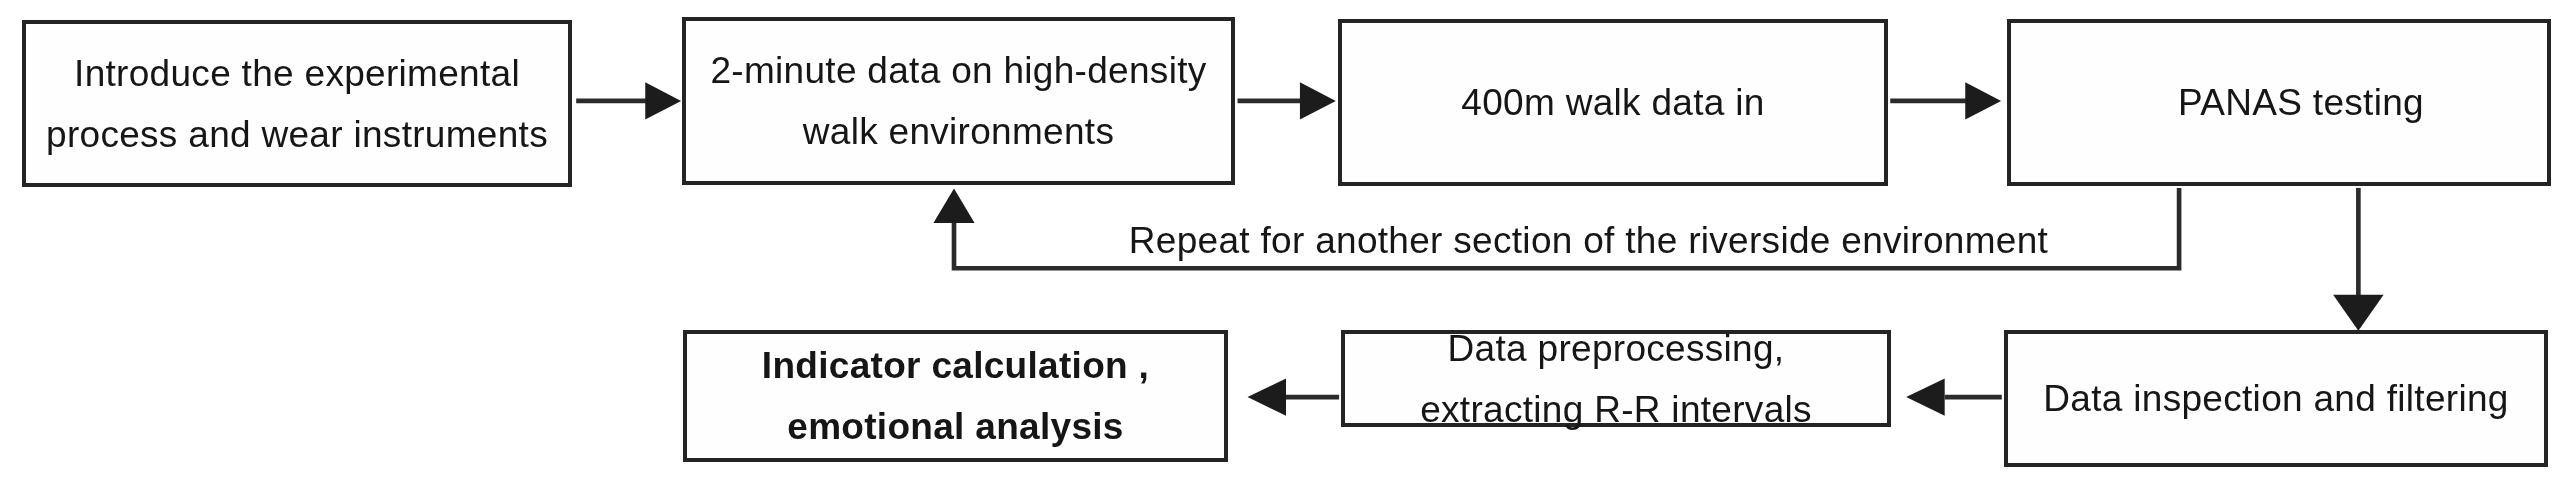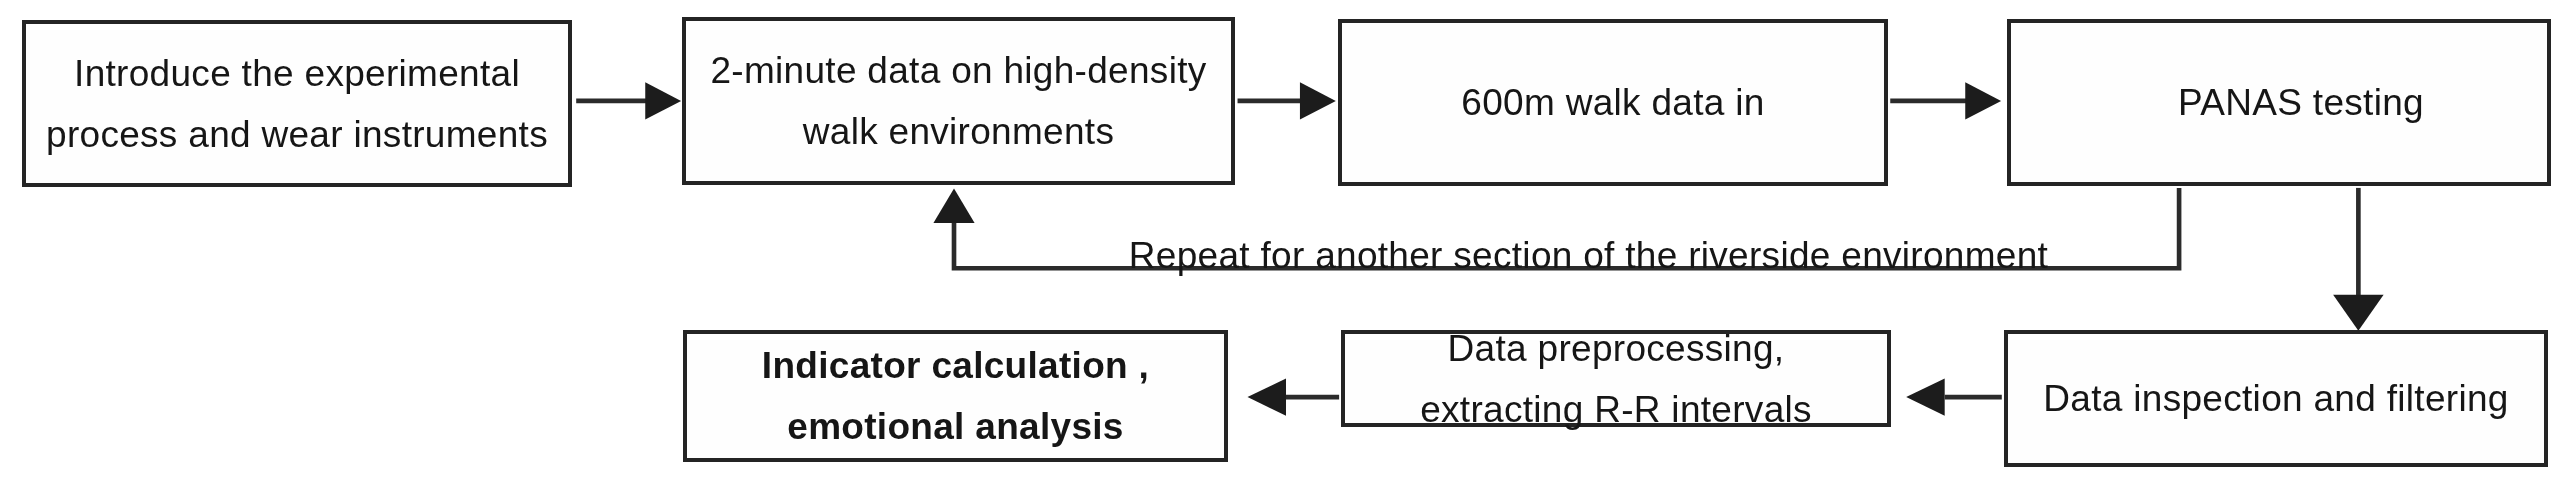--- a/index.html
+++ b/index.html
@@ -34,21 +34,21 @@
     text-align: center;
     font-size: 37px;
     line-height: 61px;
     letter-spacing: 0.3px;
     white-space: nowrap;
   }
   .box span:empty { display: none; }
   .loop-label {
     position: absolute;
     left: 1090px;
-    top: 236px;
+    top: 221px;
     width: 997px;
     text-align: center;
     font-size: 37px;
     line-height: 40px;
     letter-spacing: 0.3px;
     white-space: nowrap;
   }
   
   #box-introduce     { left:   22px; top:  20px; width: 550px; height: 167px; }
   #box-urban         { left: 682px; top:  17.3px; width: 553px; height: 168px; }
@@ -100,21 +100,21 @@
 
   <div class="box" id="box-introduce">
     <span>Introduce the experimental</span>
     <span>process and wear instruments</span>
   </div>
   <div class="box" id="box-urban">
     <span>2-minute data on high-density</span>
     <span>walk environments</span>
   </div>
   <div class="box" id="box-riverside">
-    <span>600m walk data in</span>
+    <span>400m walk data in</span>
   </div>
   <div class="box" id="box-panas">
     <span>PANAS testing</span>
 
   </div>
 
   <div class="loop-label">Repeat for another section of the riverside environment</div>
 
   <div class="box" id="box-indicator">
     <span>Indicator calculation ,</span>

